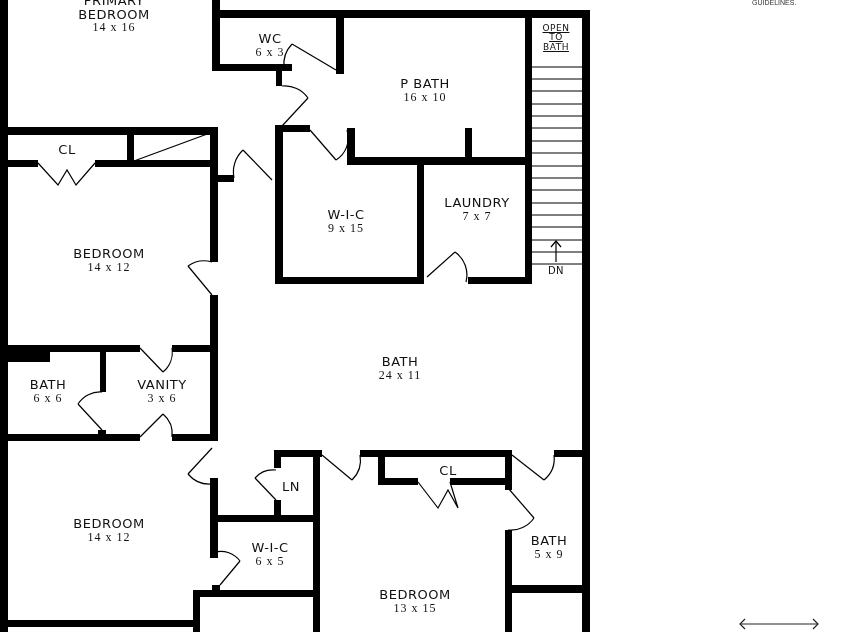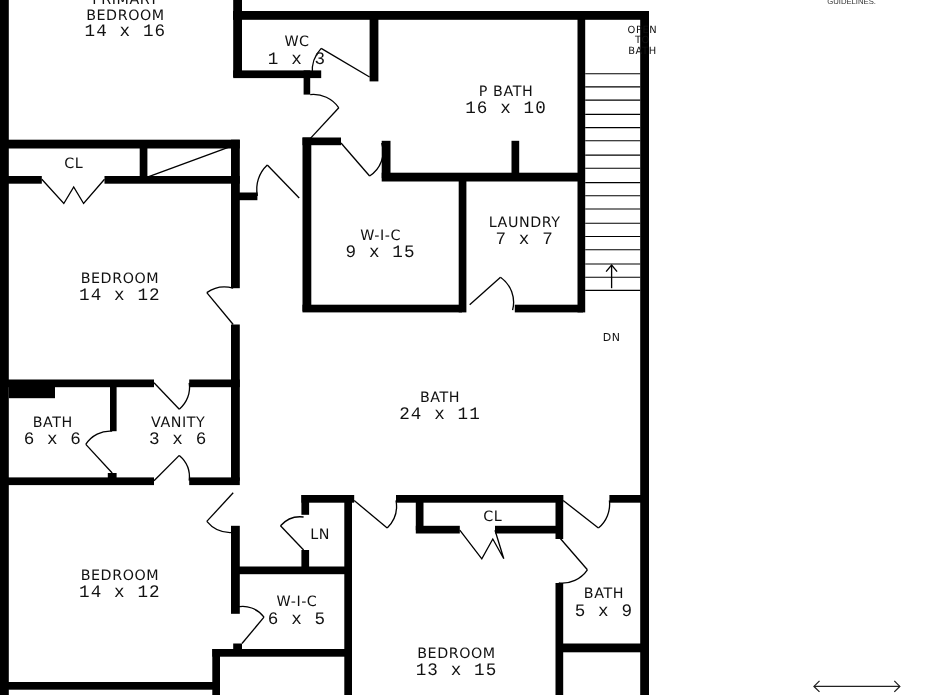--- a/index.html
+++ b/index.html
@@ -1,20 +1,20 @@
 <!DOCTYPE html>
 <html><head>
 <meta charset="utf-8">
 <style>
   html, body { margin:0; padding:0; background:#ffffff; }
   body { width:843px; height:632px; position:relative; overflow:hidden; font-family:"DejaVu Sans", sans-serif; }
   #plan { position:absolute; left:0; top:0; width:843px; height:632px; }
   .lbl { position:absolute; transform:translate(-50%,0); text-align:center; color:#111; white-space:nowrap; line-height:1.05; }
   .lbl .name { font-family:"DejaVu Sans", sans-serif; font-size:13px; letter-spacing:0.5px; font-weight:normal; }
-  .lbl .dim { font-family:Liberation Mono, monospace; font-size:16px; letter-spacing:1px; }
+  .lbl .dim { font-family:Liberation Serif, serif; font-size:12px; letter-spacing:1px; }
   .small { font-size:9px !important; letter-spacing:0.5px; }
   .note { position:absolute; font-family:"Liberation Sans", sans-serif; font-size:7px; color:#333; }
 </style>
 </head>
 <body>
 
 <svg id="plan" viewBox="0 0 843 632" xmlns="http://www.w3.org/2000/svg">
   <g fill="#000">
 
     <rect x="0" y="0" width="8" height="632"></rect>
@@ -161,23 +161,23 @@
   </g>
 </svg>
 
 <div class="lbl" style="left:114px; top:-6px;">
   <div class="name">PRIMARY</div>
   <div class="name">BEDROOM</div>
   <div class="dim">14 x 16</div>
 </div>
 <div class="lbl" style="left:270px; top:32px;">
   <div class="name">WC</div>
-  <div class="dim">1 x 3</div>
-</div>
-<div class="lbl" style="left:425px; top:77px;margin-left:35px;">
+  <div class="dim">6 x 3</div>
+</div>
+<div class="lbl" style="left:425px; top:77px;">
   <div class="name">P BATH</div>
   <div class="dim">16 x 10</div>
 </div>
 <div class="lbl" style="left:67px; top:143px;">
   <div class="name">CL</div>
 </div>
 <div class="lbl" style="left:346px; top:208px;">
   <div class="name">W-I-C</div>
   <div class="dim">9 x 15</div>
 </div>
@@ -217,22 +217,22 @@
 </div>
 <div class="lbl" style="left:415px; top:588px;">
   <div class="name">BEDROOM</div>
   <div class="dim">13 x 15</div>
 </div>
 <div class="lbl" style="left:549px; top:534px;">
   <div class="name">BATH</div>
   <div class="dim">5 x 9</div>
 </div>
 
-<div class="lbl" style="left:584px; top:24px;">
+<div class="lbl" style="left:556px; top:24px;text-decoration:underline;">
   <div class="name small">OPEN</div>
   <div class="name small">TO</div>
   <div class="name small">BATH</div>
 </div>
-<div class="lbl" style="left:556px; top:266px;margin-top:37px;">
+<div class="lbl" style="left:556px; top:266px;">
   <div class="name small" style="font-size:10px !important;">DN</div>
 </div>
 
 <div class="note" style="left:752px; top:-1px;">GUIDELINES.</div>
 
 </body></html>

